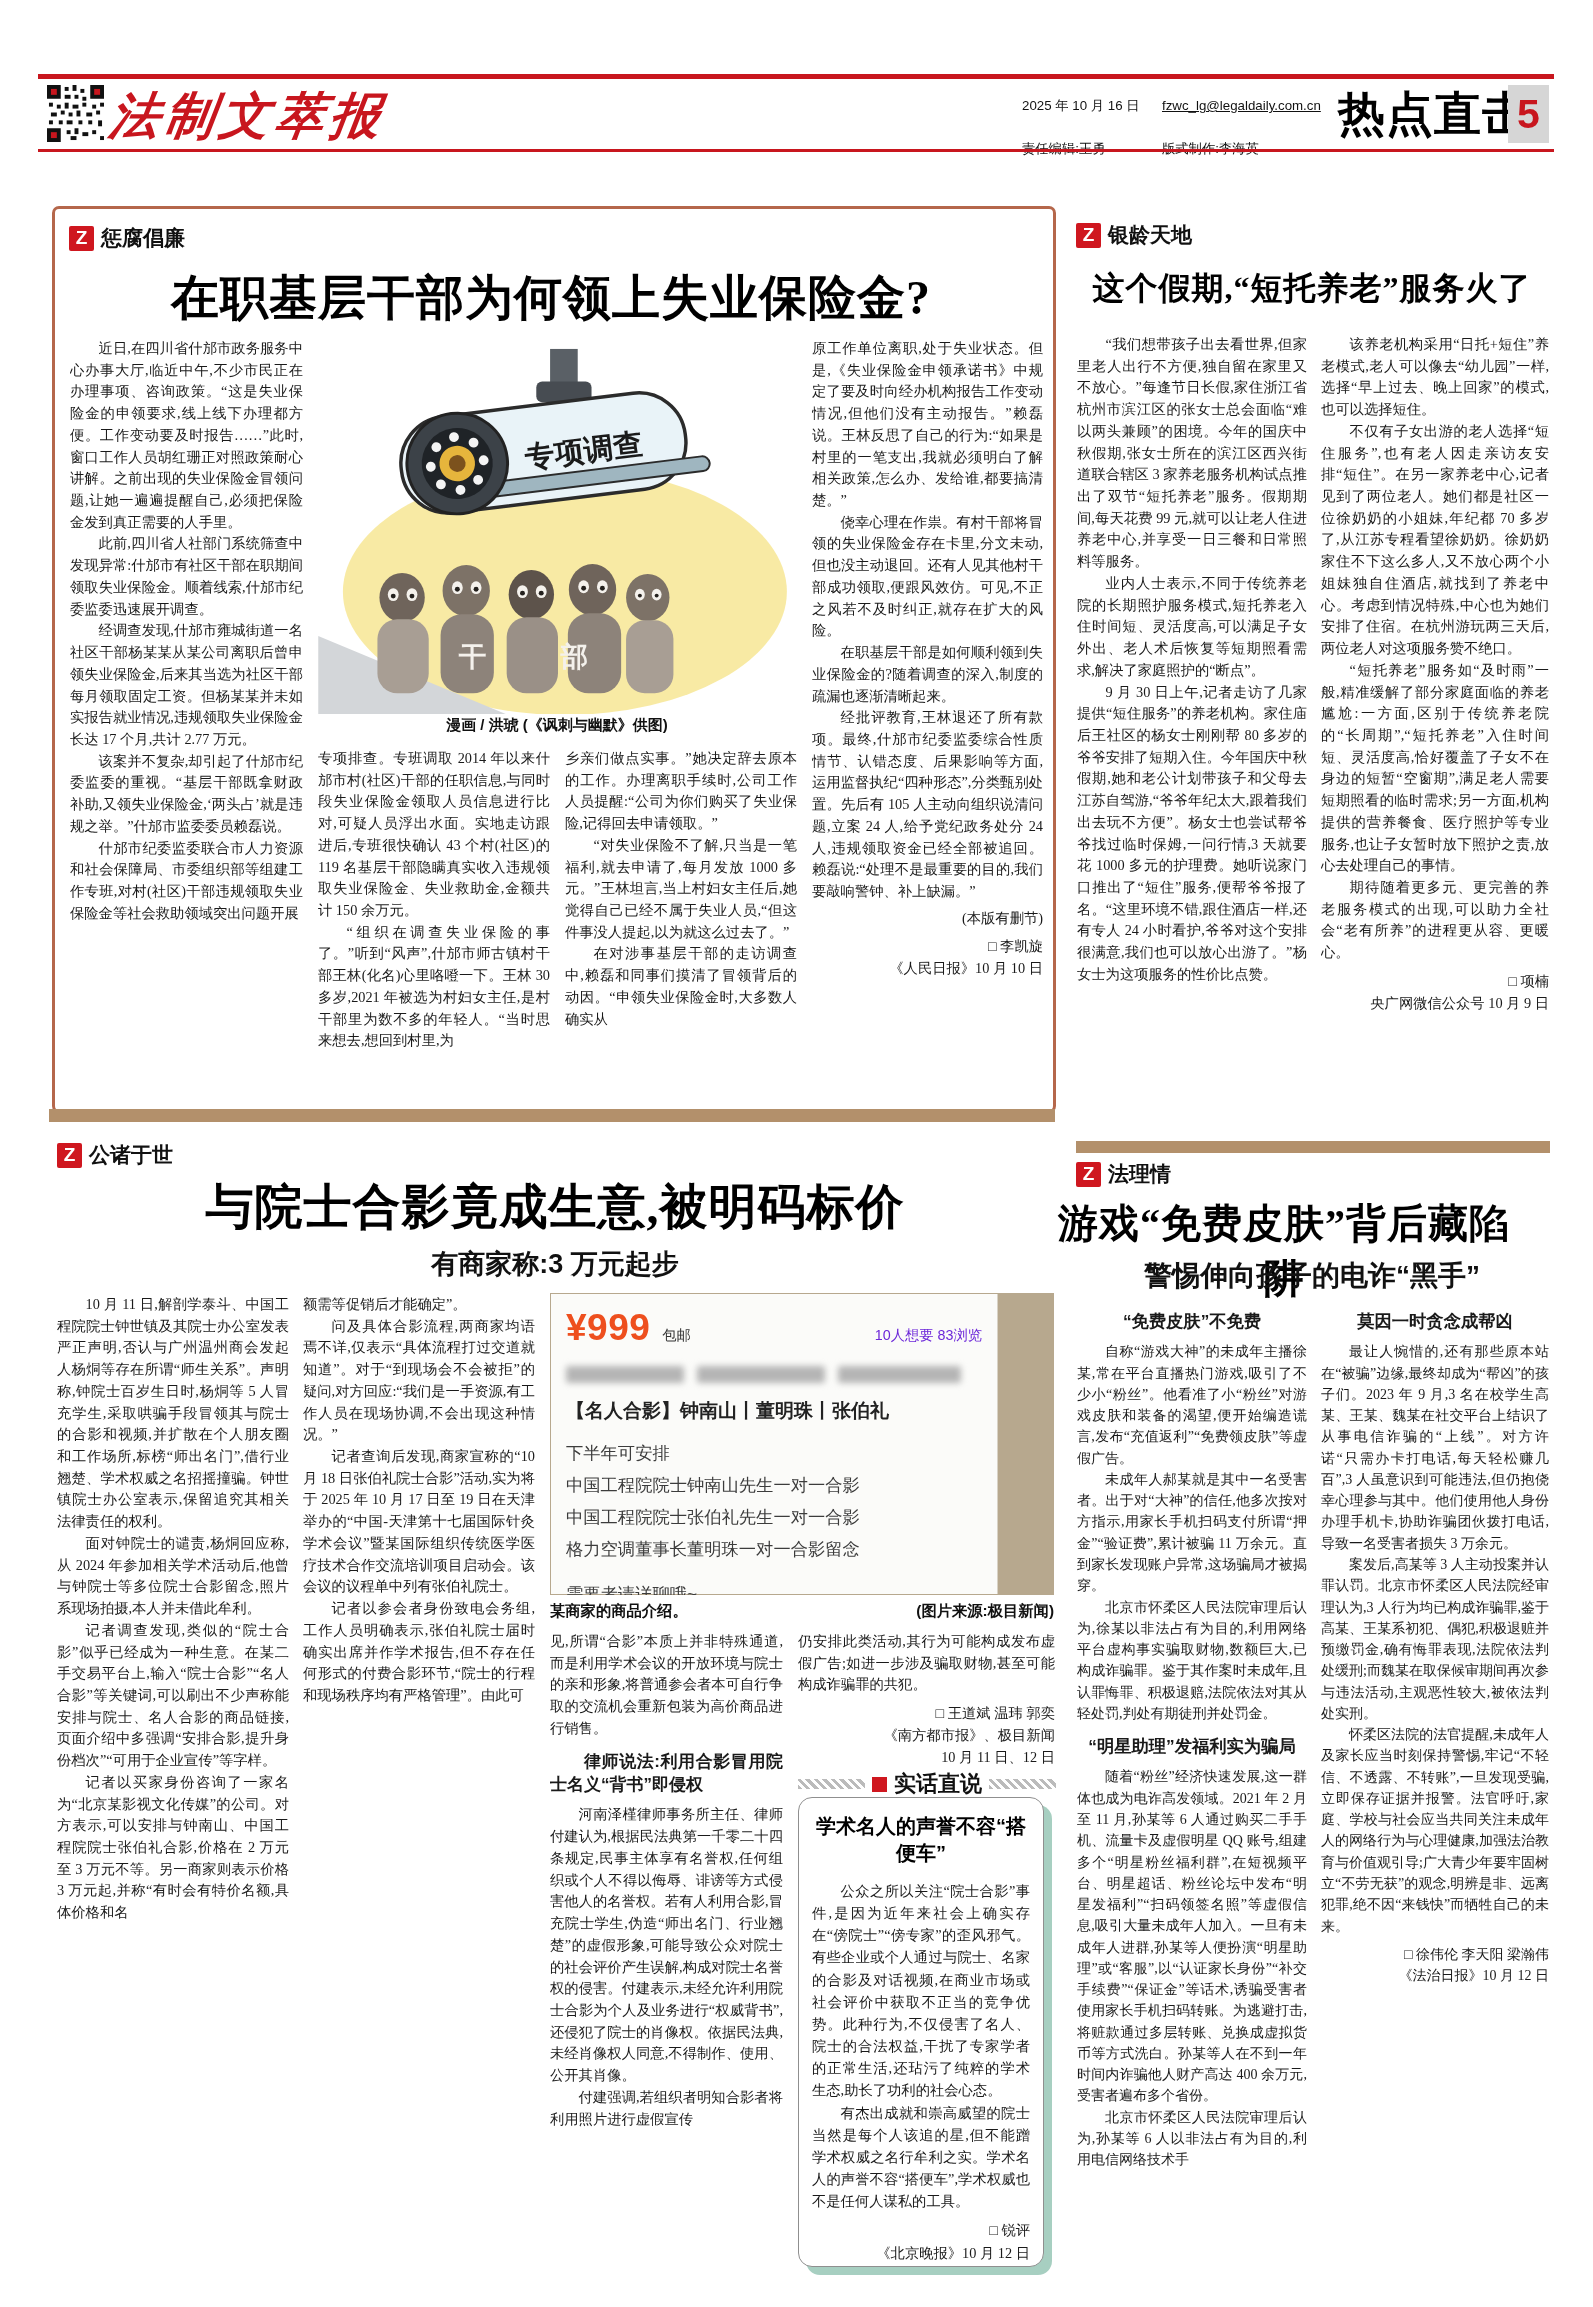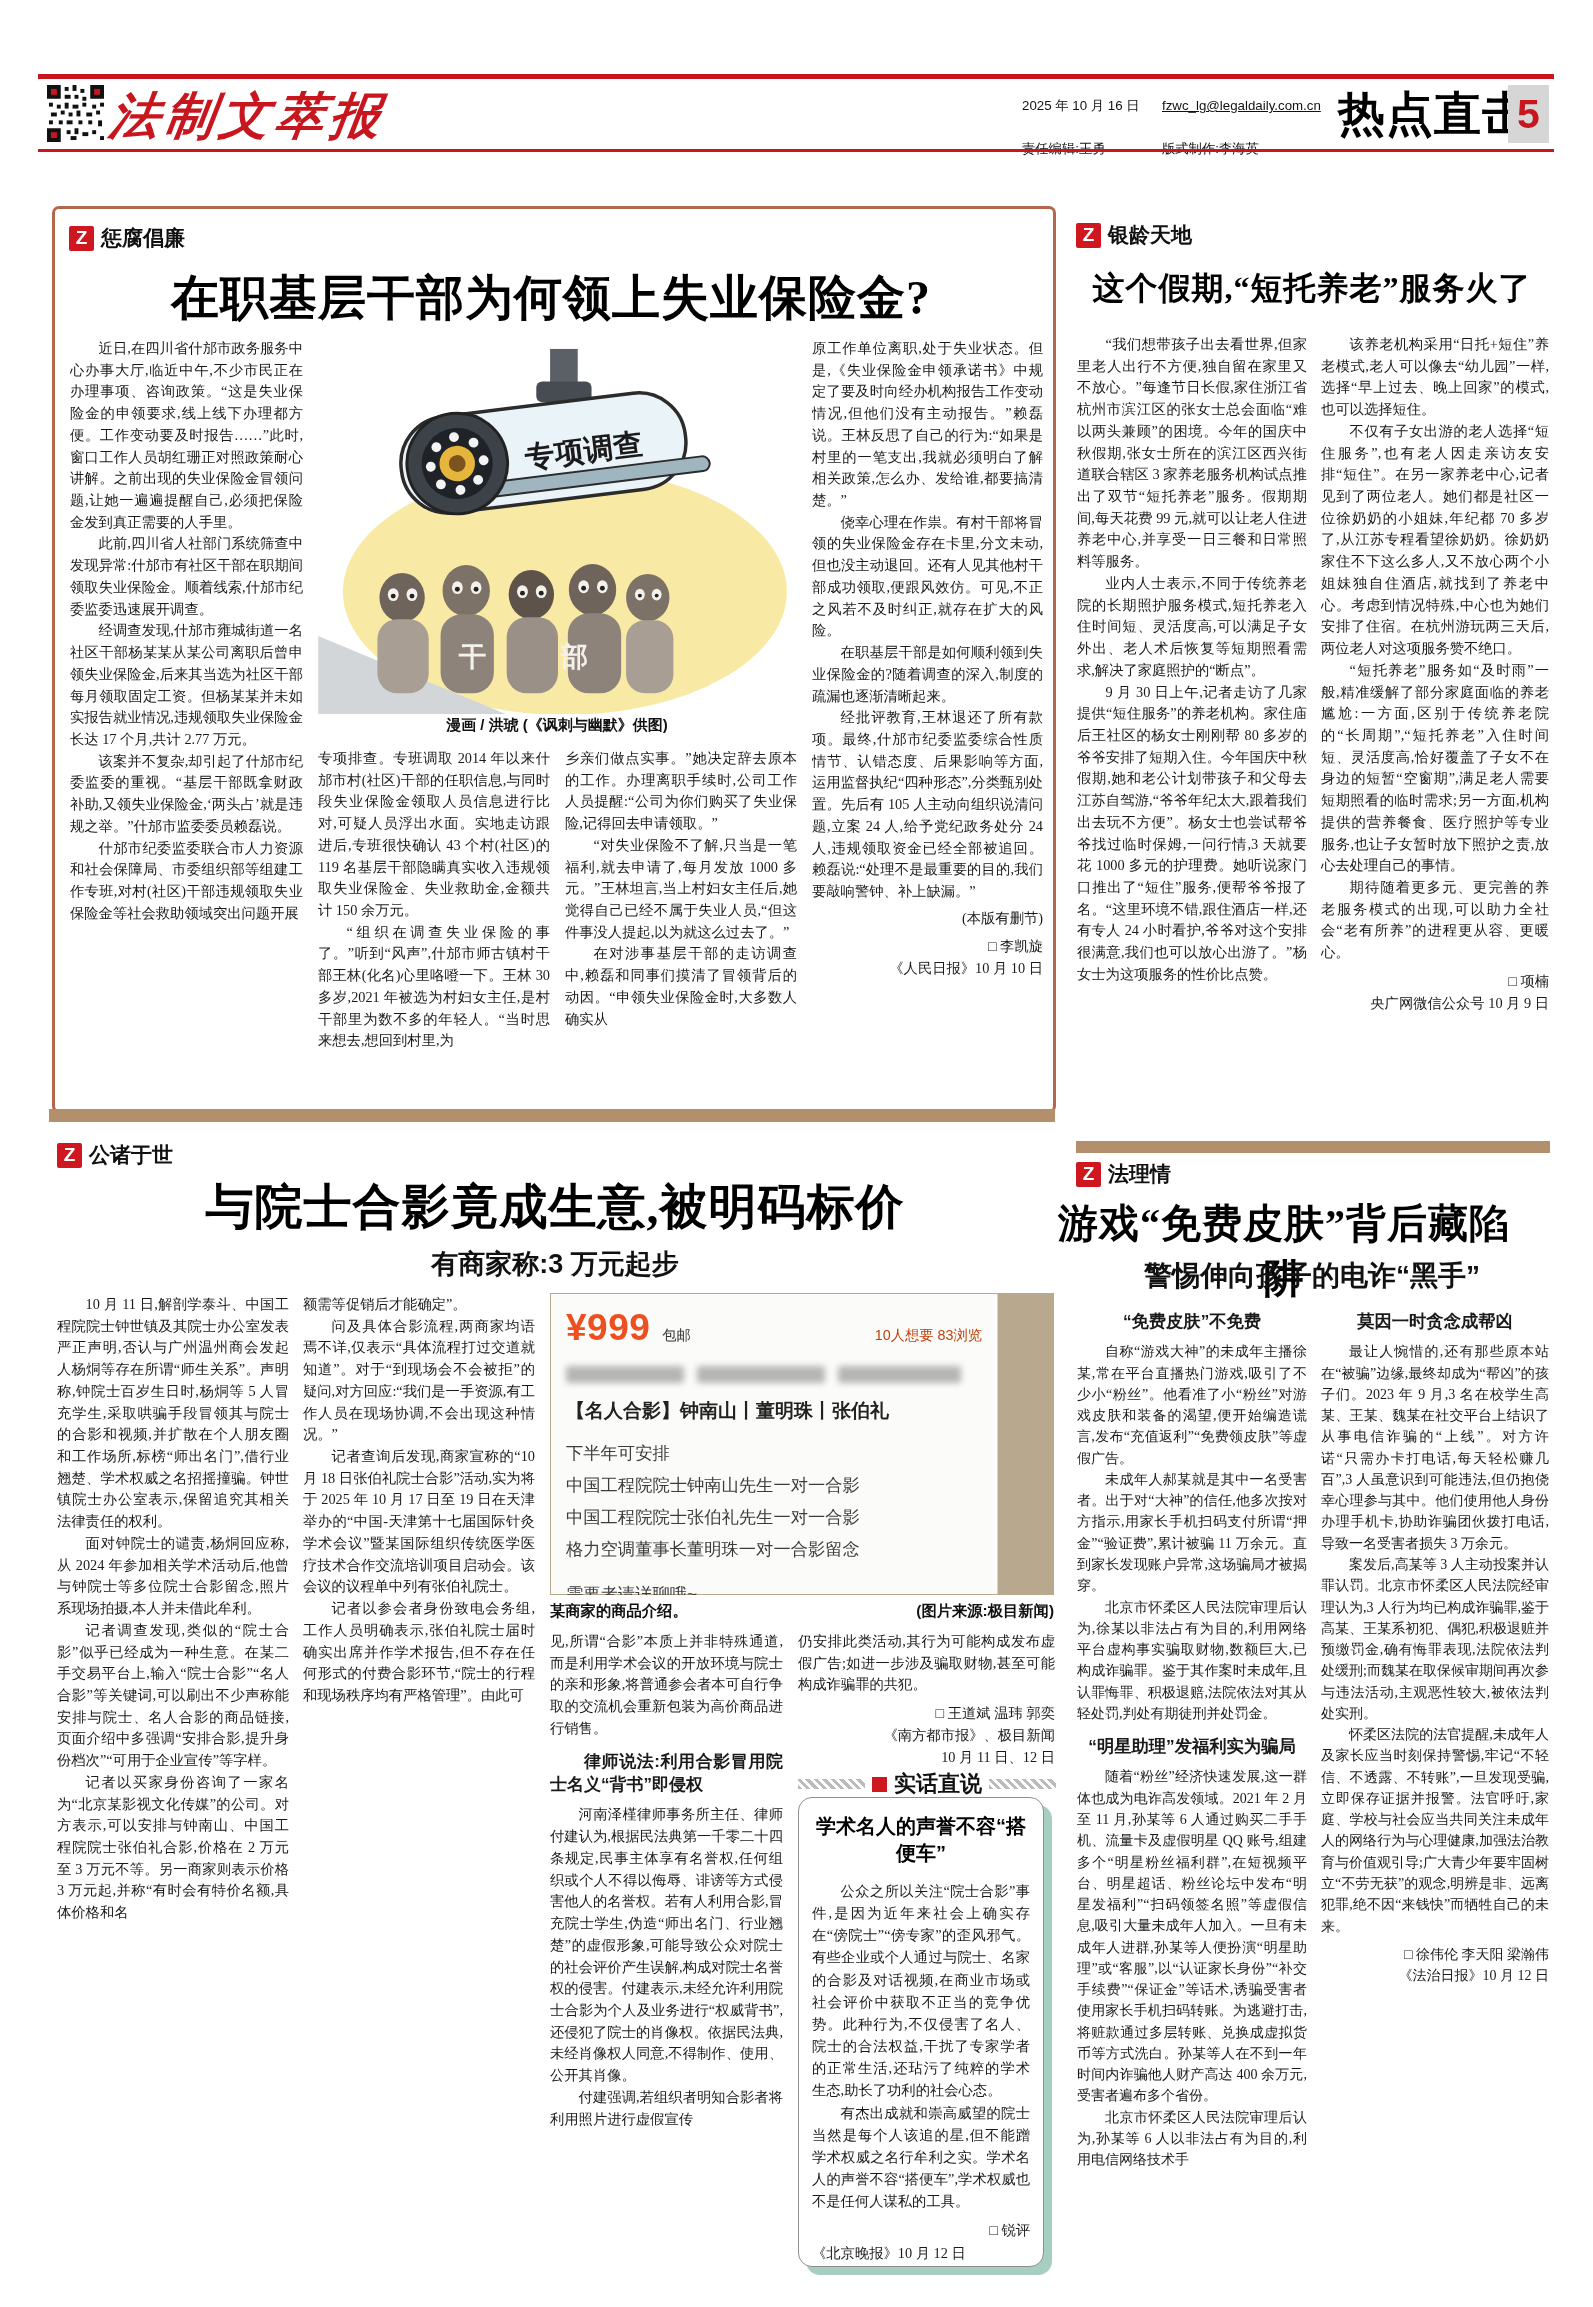--- a/index.html
+++ b/index.html
@@ -46,21 +46,21 @@
   
   .band{position:absolute;height:13px;background:#b3906b;}
   
   .panel{position:absolute;left:550px;top:1293px;width:504px;height:302px;background:#b7a88e;overflow:hidden;}
   .pcard{position:absolute;left:1px;top:1px;width:447px;height:300px;background:#fbfbf9;
          border-right:0.5px solid #d8d2c6;padding:13px 15px;box-sizing:border-box;
          font-family:"Liberation Sans",sans-serif;}
   .prow{display:flex;align-items:baseline;}
   .price{color:#ee4f1e;font-size:37px;font-weight:bold;letter-spacing:0.5px;}
   .ship{font-size:14.3px;color:#333;margin-left:12px;}
-  .pstats{margin-left:auto;font-size:14.3px;color:#c2410c;}
+  .pstats{margin-left:auto;font-size:14.3px;color:#6d28d9;}
   .sellerblur{display:flex;gap:13px;margin:17px 0 15px 0;filter:blur(3px);}
   .sellerblur div{height:17px;background:#b5b5b5;border-radius:3px;}
   .ptitle{font-size:19px;font-weight:bold;color:#222;margin-bottom:14px;}
   .pline{font-size:17.3px;color:#3c3c3c;line-height:1.85;}
   .caprow{position:absolute;left:550px;top:1601px;width:504px;display:flex;justify-content:space-between;
           font-family:"Liberation Sans",sans-serif;font-weight:bold;font-size:15.3px;color:#111;}
   
   .st-header{position:absolute;left:798px;top:1769px;width:258px;display:flex;align-items:center;gap:7px;
              font-family:"Liberation Sans",sans-serif;font-weight:bold;font-size:22px;color:#111;}
   .hatch{flex:1;height:10px;background:repeating-linear-gradient(45deg,#bbb 0 3px,#fff 3px 6px);}
@@ -308,21 +308,21 @@
     <div class="hatch"></div>
     <div class="redsq"></div>
     <div>实话直说</div>
     <div class="hatch"></div>
   </div>
   <div class="st-box">
     <div class="st-title">学术名人的声誉不容“搭便车”</div>
     <p>公众之所以关注“院士合影”事件,是因为近年来社会上确实存在“傍院士”“傍专家”的歪风邪气。有些企业或个人通过与院士、名家的合影及对话视频,在商业市场或社会评价中获取不正当的竞争优势。此种行为,不仅侵害了名人、院士的合法权益,干扰了专家学者的正常生活,还玷污了纯粹的学术生态,助长了功利的社会心态。</p>
     <p>有杰出成就和崇高威望的院士当然是每个人该追的星,但不能蹭学术权威之名行牟利之实。学术名人的声誉不容“搭便车”,学术权威也不是任何人谋私的工具。</p>
     <p class="byline" style="text-align:right;">□ 锐评</p>
-    <p class="src" style="text-align:left;">《北京晚报》10 月 12 日</p>
+    <p class="src" style="text-align:right;">《北京晚报》10 月 12 日</p>
   </div>
 
   <div class="sec" style="left:1076px;top:221px;">
     <span class="zbox">Z</span>
     <span>银龄天地</span>
   </div>
   <div class="h1 serif" style="left:1072px;top:267px;width:480px;font-size:32px;">这个假期,“短托养老”服务火了</div>
 
   <div class="col" style="left:1077px;top:334px;width:230px;height:805px;">
     <p>“我们想带孩子出去看世界,但家里老人出行不方便,独自留在家里又不放心。”每逢节日长假,家住浙江省杭州市滨江区的张女士总会面临“难以两头兼顾”的困境。今年的国庆中秋假期,张女士所在的滨江区西兴街道联合辖区 3 家养老服务机构试点推出了双节“短托养老”服务。假期期间,每天花费 99 元,就可以让老人住进养老中心,并享受一日三餐和日常照料等服务。</p>

